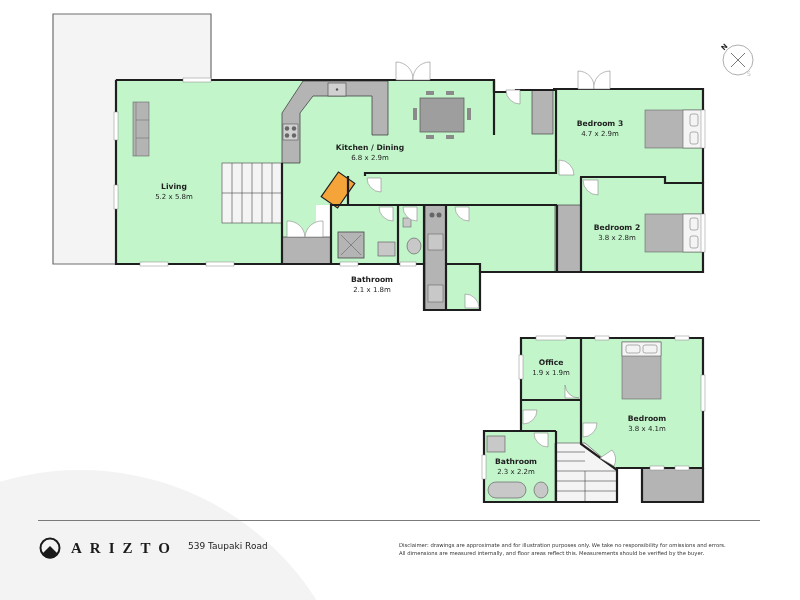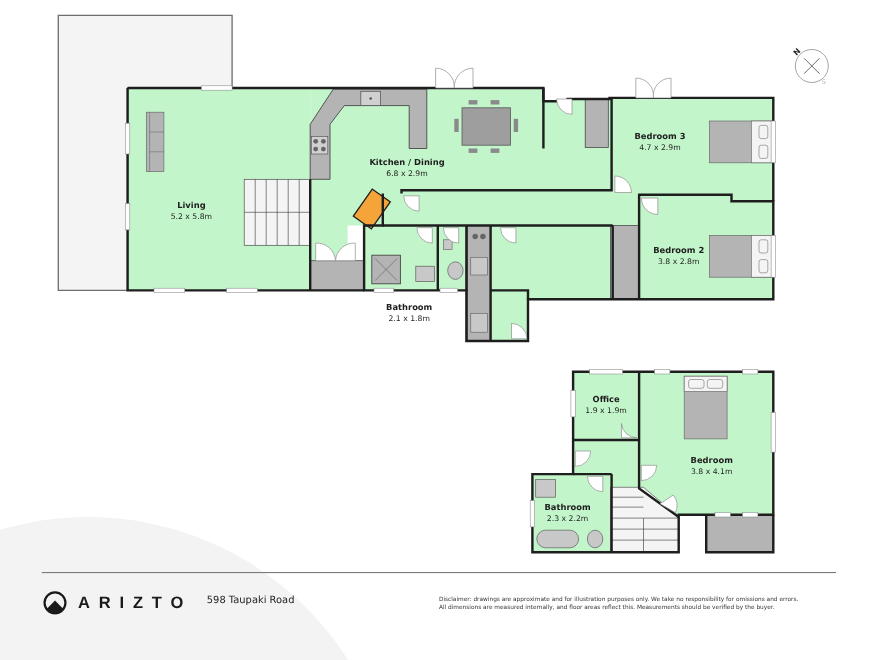--- a/index.html
+++ b/index.html
@@ -3,21 +3,21 @@
 <meta charset="utf-8">
 <style>
   html, body { margin:0; padding:0; }
   body { width:800px; height:600px; position:relative; overflow:hidden; background:#ffffff; font-family:"DejaVu Sans", sans-serif; }
   #bg-arc { position:absolute; left:-200px; top:470px; width:560px; height:560px; border-radius:50%; background:#f3f3f3; z-index:0; }
   #plan { position:absolute; left:0; top:0; width:800px; height:520px; z-index:1; }
   .room-name { font-family:"DejaVu Sans", sans-serif; font-size:7.6px; font-weight:bold; fill:#1e1e1e; }
   .room-dim  { font-family:"DejaVu Sans", sans-serif; font-size:7px; fill:#1e1e1e; }
   #footer-rule { position:absolute; left:38px; top:520px; width:722px; height:1px; background:#7a7a7a; z-index:2; }
   #logo { position:absolute; left:39px; top:537px; display:flex; align-items:center; z-index:2; }
-  #logo .brand { font-family:Liberation Sans, sans-serif; font-size:15px; letter-spacing:8px; font-weight:bold; color:#1a1a1a; margin-left:10px; }
+  #logo .brand { font-family:Liberation Serif, serif; font-size:15px; letter-spacing:8px; font-weight:bold; color:#1a1a1a; margin-left:10px; }
   #address { position:absolute; left:188px; top:541px; font-family:"DejaVu Sans", sans-serif; font-size:9px; color:#222; z-index:2; }
   #disclaimer { position:absolute; left:399px; top:541px; width:370px; font-family:"DejaVu Sans", sans-serif; font-size:5.3px; line-height:8px; color:#333; z-index:2; }
   #compass { position:absolute; left:718px; top:40px; width:40px; height:40px; z-index:2; }
 </style>
 </head>
 <body>
 
 <div id="bg-arc"></div>
 
 <svg id="plan" viewBox="0 0 800 520">
@@ -248,18 +248,18 @@
 <div id="footer-rule"></div>
 
 <div id="logo">
   <svg width="22" height="22" viewBox="0 0 22 22">
     <circle cx="11" cy="11" r="9.5" fill="none" stroke="#1a1a1a" stroke-width="2"></circle>
     <path d="M3,17 L11,9 L19,17 A9.5,9.5 0 0 1 3,17 Z" fill="#1a1a1a"></path>
   </svg>
   <span class="brand">ARIZTO</span>
 </div>
 
-<div id="address">598 Taupaki Road</div>
+<div id="address">539 Taupaki Road</div>
 
 <div id="disclaimer">
   <div>Disclaimer: drawings are approximate and for illustration purposes only. We take no responsibility for omissions and errors.</div>
   <div>All dimensions are measured internally, and floor areas reflect this. Measurements should be verified by the buyer.</div>
 </div>
 
 </body></html>

